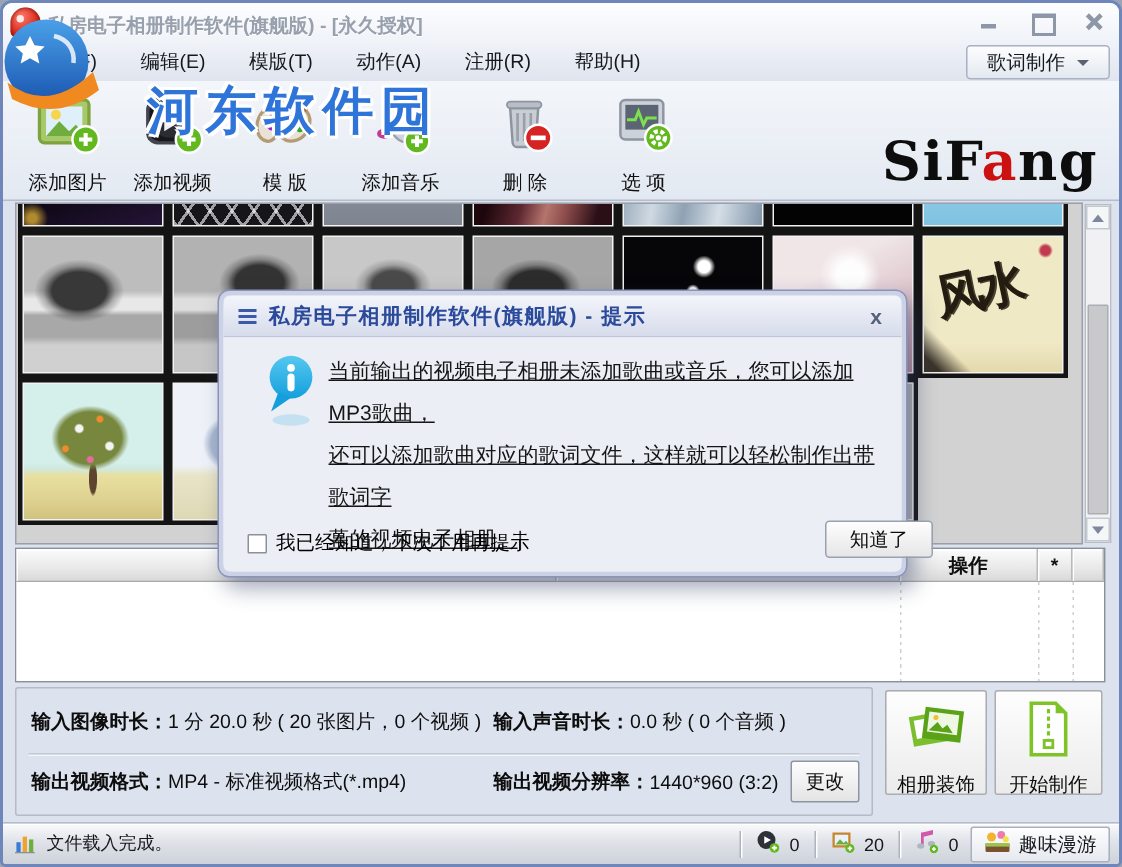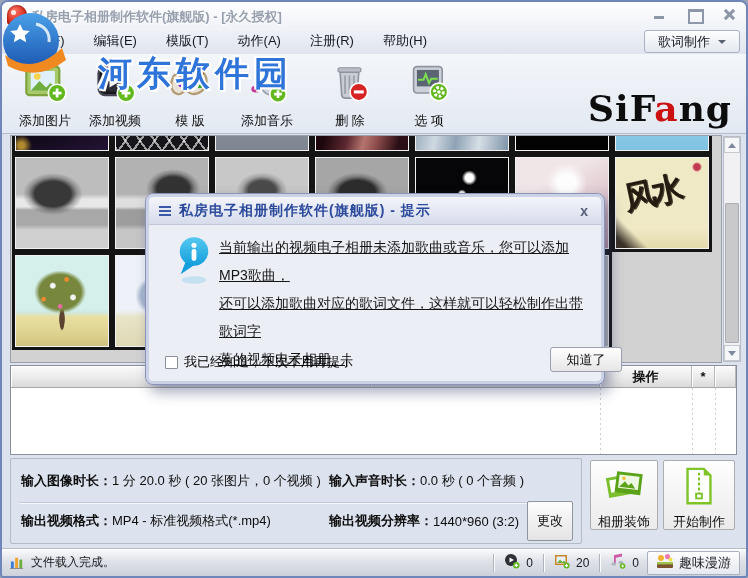--- a/index.html
+++ b/index.html
@@ -79,21 +79,21 @@
     background-size:1px 100%,1px 100%,1px 100%;background-position:589px 0,681px 0,704px 0;background-repeat:no-repeat;}
   
   .info-box{position:absolute;left:8px;top:456px;width:572px;height:86px;border:1px solid #b4bac6;border-radius:2px;background:#dde3ee;}
   .info-row{position:absolute;left:10px;right:8px;height:20px;display:flex;align-items:center;font-size:13px;color:#0d0d0d;white-space:nowrap;}
   .ir1{top:12px;} .ir2{top:52px;}
   .info-div{position:absolute;left:8px;right:8px;top:43px;height:1px;background:#c3c9d4;box-shadow:0 1px 0 #f4f6fa;}
   .info-label{font-weight:bold;}
   .info-pair{display:flex;align-items:center;}
   .pair-right1{position:absolute;left:308px;}
   .pair-right2{position:absolute;left:308px;}
-  .change-btn{margin-left:8px;width:46px;height:40px;background:linear-gradient(#fdfdfd,#e4e4e4);
+  .change-btn{margin-left:8px;width:46px;height:28px;background:linear-gradient(#fdfdfd,#e4e4e4);
     border:1px solid #8f959f;border-radius:2px;font-size:13px;display:flex;align-items:center;justify-content:center;}
   .big-btn{position:absolute;top:458px;height:70px;background:linear-gradient(#fefefe,#ebebeb);
     border:1px solid #adadad;border-radius:2px;display:flex;flex-direction:column;align-items:center;justify-content:flex-start;padding-top:4px;}
   .bb1{left:588px;width:68px;} .bb2{left:661px;width:72px;}
   .big-btn svg{width:42px;height:42px;}
   .big-btn .bb-label{font-size:13px;color:#0d0d0d;margin-top:2px;white-space:nowrap;}
   
   .statusbar{position:absolute;left:0;top:546px;width:100%;height:28px;
     background:linear-gradient(#fafbfc,#dfe2e8 45%,#cdd2da);border-top:1px solid #b6bcc6;box-shadow:inset 0 1px 0 #fff;
     display:flex;align-items:center;}

